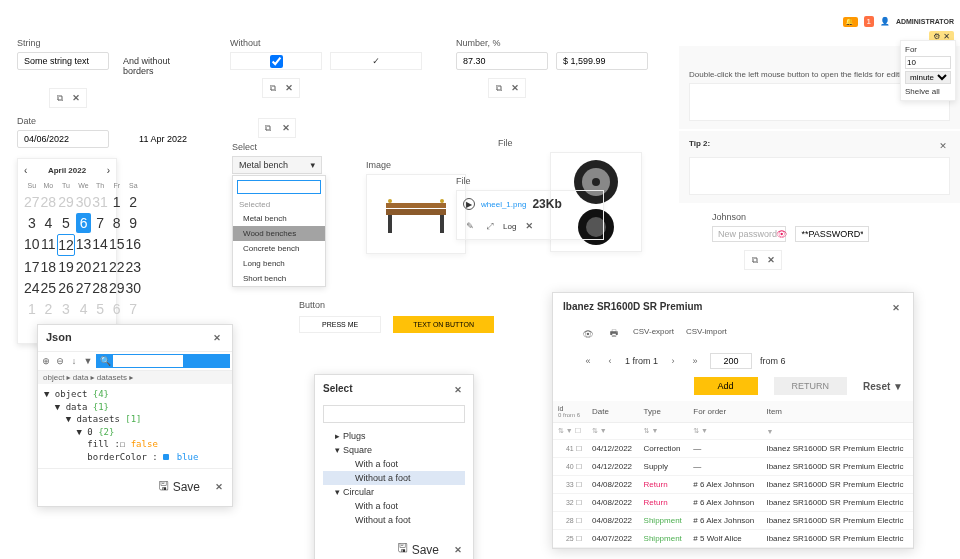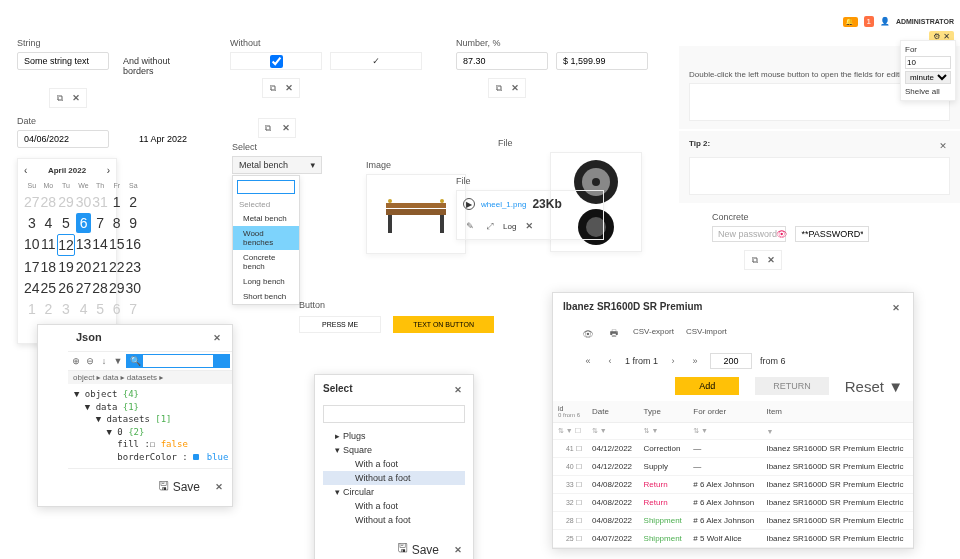--- a/index.html
+++ b/index.html
@@ -30,25 +30,25 @@
     .cal-dow { font-size: 7px; color: #888; padding: 2px 0; }
     .cal-day { padding: 2px 0; font-size: 14px; cursor: pointer; }
     .cal-day.other { color: #ccc; }
     .cal-day.sel { background: #2196f3; color: #fff; border-radius: 2px; }
     .cal-day.today { border: 1px solid #2196f3; border-radius: 2px; }
     .cal-foot { display: flex; justify-content: center; gap: 4px; margin-top: 4px; }
 
     .select-sec { position: absolute; left: 232px; top: 118px; }
     .sel-toolbar { display: flex; gap: 4px; border: 1px solid #eee; padding: 2px; width: 38px; margin-left: 26px; margin-bottom: 4px; }
     .select-control { border: 1px solid #ddd; background: #f5f5f5; padding: 3px 6px; width: 90px; font-size: 9px; display: flex; justify-content: space-between; align-items: center; cursor: pointer; }
-    .select-dd { border: 1px solid #ddd; width: 68px; margin-top: 1px; background: #fff; box-shadow: 0 2px 6px rgba(0,0,0,0.1); }
+    .select-dd { border: 1px solid #ddd; width: 94px; margin-top: 1px; background: #fff; box-shadow: 0 2px 6px rgba(0,0,0,0.1); }
     .dd-search { margin: 4px; border: 1px solid #2196f3; padding: 2px; width: calc(100% - 8px); height: 14px; }
     .dd-group { font-size: 8px; color: #999; padding: 2px 6px; }
     .dd-item { padding: 3px 10px; font-size: 8px; cursor: pointer; }
-    .dd-item.hl { background: #7dd3fc; }
+    .dd-item.hl { background: #a3a3a3; }
 
     .image-sec { position: absolute; left: 332px; top: 160px; margin-left: 34px; }
     .img-box { border: 1px solid #eee; width: 100px; height: 80px; display: flex; align-items: center; justify-content: center; box-shadow: 0 2px 6px rgba(0,0,0,0.05); }
 
     .file-sec1 { position: absolute; left: 498px; top: 138px; }
     .file-sec2 { position: absolute; left: 456px; top: 176px; }
     .file-box { border: 1px solid #eee; padding: 6px; width: 148px; display: flex; flex-direction: column; gap: 4px; box-shadow: 0 2px 6px rgba(0,0,0,0.05); }
     .wheel { width: 92px; height: 100px; border: 1px solid #eee; margin-left: 52px; background: linear-gradient(#fff,#fff); display: flex; align-items: center; justify-content: center; box-shadow: 0 2px 6px rgba(0,0,0,0.05);}
     .file-link { color: #2196f3; font-size: 8px; }
     .file-size { font-size: 12px; font-weight: bold; }
@@ -67,21 +67,21 @@
     .pw-row { display: flex; gap: 8px; align-items: center; }
     .pw-input { border: 1px solid #ddd; padding: 3px 5px; width: 74px; height: 16px; font-size: 9px; }
     .pw-input.empty::placeholder { color: #aaa; }
     .pw-icon { color: #e91e63; margin-left: -18px; }
 
     .button-sec { position: absolute; left: 299px; top: 300px; }
     .btn-row { display: flex; gap: 12px; margin-top: 6px; }
     .btn-plain { border: 1px solid #eee; background: #fff; padding: 4px 22px; font-size: 7px; cursor: pointer; }
     .btn-yellow { background: #ffc107; border: none; padding: 4px 20px; font-size: 7px; cursor: pointer; }
 
-    .json-panel { position: absolute; left: 37px; top: 324px; width: 196px; border: 1px solid #ddd; background: #fff; box-shadow: 0 2px 10px rgba(0,0,0,0.15); padding-left: 30px; }
+    .json-panel { position: absolute; left: 37px; top: 324px; width: 196px; border: 1px solid #ddd; background: #fff; box-shadow: 0 2px 10px rgba(0,0,0,0.15); }
     .json-head { display: flex; justify-content: space-between; padding: 6px 8px; font-weight: bold; font-size: 11px; }
     .json-toolbar { background: #fff; border-top: 1px solid #eee; border-bottom: 1px solid #eee; display: flex; padding: 2px; gap: 2px; align-items: center; }
     .json-toolbar .icon-btn { width: 12px; }
     .json-search { background: #2196f3; flex: 1; display: flex; align-items: center; padding: 1px 4px; }
     .json-search input { background: #fff; border: none; height: 12px; width: 70px; font-size: 8px; margin-left: 2px; }
     .json-breadcrumb { background: #f5f5f5; padding: 2px 5px; font-size: 8px; color: #666; }
     .json-tree { padding: 4px 6px; font-family: monospace; font-size: 9px; line-height: 1.4; }
     .json-tree .line { white-space: pre; }
     .tok-false { color: #ff9800; }
     .tok-blue { color: #2196f3; }
@@ -100,21 +100,21 @@
     .sel2-foot { display: flex; justify-content: flex-end; gap: 6px; margin-top: 10px; align-items: center; }
 
     .modal-panel { position: absolute; left: 552px; top: 292px; width: 362px; border: 1px solid #ddd; background: #fff; box-shadow: 0 2px 12px rgba(0,0,0,0.15); }
     .modal-head { display: flex; justify-content: space-between; padding: 8px 10px; font-weight: bold; font-size: 10px; }
     .modal-tools { display: flex; gap: 12px; padding: 4px 28px; font-size: 8px; color: #555; }
     .modal-nav { display: flex; align-items: center; gap: 8px; padding: 8px 28px; font-size: 9px; }
     .modal-nav .page-txt { flex: 0 0 auto; }
     .modal-nav input { border: 1px solid #ddd; width: 42px; height: 16px; text-align: center; font-size: 9px; }
     .btn-add { background: #ffc107; border: none; padding: 4px 24px; font-size: 9px; cursor: pointer; }
     .btn-return { background: #eee; border: none; padding: 4px 18px; font-size: 9px; cursor: pointer; color: #888; }
-    .btn-reset { background: none; border: none; font-size: 15px; cursor: pointer; color: #555; }
+    .btn-reset { background: none; border: none; font-size: 10px; cursor: pointer; color: #555; font-weight: bold; }
     .modal-btns { display: flex; justify-content: flex-end; gap: 16px; padding: 0 10px 6px; }
     .modal-table { width: 100%; border-collapse: collapse; font-size: 8px; }
     .modal-table th { background: #fafafa; padding: 4px 5px; text-align: left; font-weight: normal; color: #555; border-bottom: 1px solid #eee; }
     .modal-table td { padding: 4px 5px; border-bottom: 1px solid #f3f3f3; white-space: nowrap; }
     .modal-table .return { color: #e91e63; }
     .modal-table .ship { color: #4caf50; }
     .filter-row td { color: #aaa; font-size: 7px; }
     .id-col { text-align: right; color: #888; font-size: 7px;}
     .sub-col { color: #888; font-size: 6px; }
     .bell { background: #ff9800; border-radius: 2px; padding: 1px 3px; color: #fff; font-size: 7px;}
@@ -332,21 +332,21 @@
   <div class="tip-block">
     <div style="display:flex;justify-content:space-between">
         <span><span class="tip-title">Tip 2:</span></span>
         <span class="icon-btn">✕</span>
       </div>
     <div class="tip-img"></div>
   </div>
 </div>
 
 <div class="password-sec">
-  <div class="section-label">Concrete</div>
+  <div class="section-label">Johnson</div>
   <div class="pw-row">
     <input class="pw-input empty" placeholder="New password" style="">
     <span class="pw-icon">👁</span>
     <input class="pw-input" value="**PASSWORD**" style="">
   </div>
   <div class="toolbar-below">
     <span class="icon-btn">⧉</span>
     <span class="icon-btn close-x">✕</span>
   </div>
 </div>

